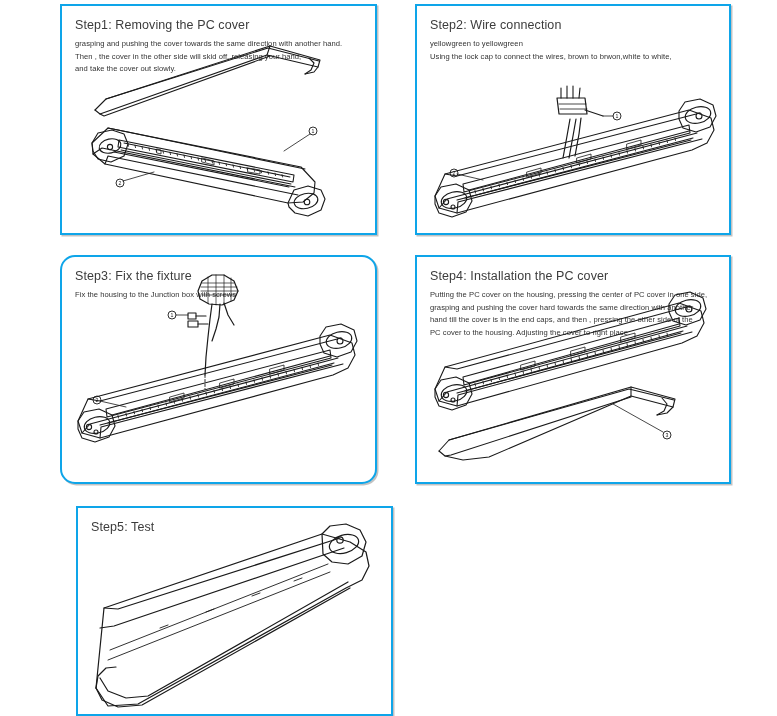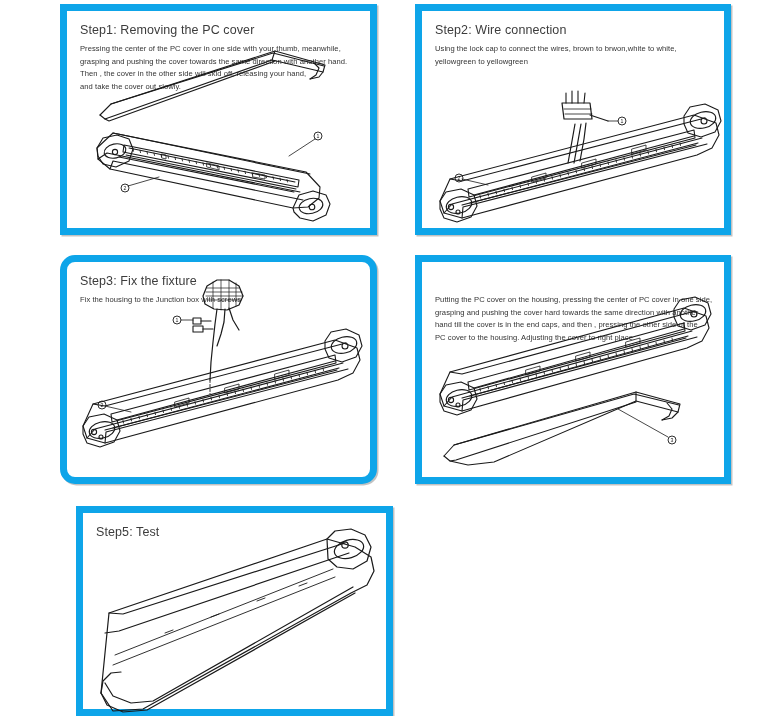--- a/index.html
+++ b/index.html
@@ -1,40 +1,39 @@
 <!DOCTYPE html>
 <html><head>
 <meta charset="utf-8">
 <style>
   html,body{margin:0;padding:0;background:#ffffff;}
   body{width:777px;height:716px;position:relative;overflow:hidden;
        font-family:"Liberation Sans","DejaVu Sans",sans-serif;
        -webkit-font-smoothing:antialiased;}
-  .panel{position:absolute;background:#ffffff;border:7px solid #0ea5e9;
+  .panel{position:absolute;background:#ffffff;border:2px solid #0ea5e9;
          box-shadow:1.5px 1.5px 0 0 rgba(120,120,120,0.45);box-sizing:border-box;}
   #panel-1{left:60px;top:4px;width:317px;height:231px;}
   #panel-2{left:415px;top:4px;width:316px;height:231px;}
   #panel-3{left:60px;top:255px;width:317px;height:229px;border-radius:15px;}
   #panel-4{left:415px;top:255px;width:316px;height:229px;}
   #panel-5{left:76px;top:506px;width:317px;height:210px;}
   .step-title{position:absolute;left:13px;top:12px;font-size:12.5px;color:#3c3c3c;
               letter-spacing:0.1px;white-space:nowrap;}
   .step-body{position:absolute;left:13px;top:32px;font-size:7.6px;color:#333333;
              line-height:12.6px;letter-spacing:0.05px;}
   .step-body div{white-space:nowrap;}
   .art{position:absolute;left:0;top:0;width:100%;height:100%;pointer-events:none;}
   .art svg{display:block;}
 </style>
 </head>
 <body>
 
 <div class="panel" id="panel-1">
   <div class="step-title">Step1: Removing the PC cover</div>
   <div class="step-body">
-    <div> Pressing the center of the PC cover in one side with your thumb, meanwhile,</div>
     <div> grasping and pushing the cover towards the same direction with another hand.</div>
     <div>Then , the cover in the other side will skid off, releasing your hand,</div>
     <div>and take the cover out slowly.</div>
   </div>
   <div class="art">
     <svg viewBox="0 0 317 231" width="317" height="231">
       <g fill="none" stroke="#1a1a1a" stroke-width="1.1" stroke-linejoin="round" stroke-linecap="round">
 
         <path d="M33 104 L44 93 L208 40 L258 54 L256 61 L252 66 L243 68"></path>
         <path d="M33 104 L38 108 L205 49 L256 61"></path>
@@ -102,22 +101,22 @@
         <text x="251" y="127">1</text>
         <text x="58" y="179">2</text>
       </g>
     </svg>
   </div>
 </div>
 
 <div class="panel" id="panel-2">
   <div class="step-title">Step2: Wire connection</div>
   <div class="step-body">
+    <div>yellowgreen to yellowgreen</div>
     <div>Using the lock cap to connect the wires, brown to brwon,white to white,</div>
-    <div>yellowgreen to yellowgreen</div>
   </div>
   <div class="art">
     <svg viewBox="0 0 316 231" width="316" height="231">
       <g fill="none" stroke="#1a1a1a" stroke-width="1.1" stroke-linejoin="round" stroke-linecap="round">
 
         <path d="M18 190 L28 168 L272 104 L294 112 L297 124 L290 137 L275 144 L40 207 L22 202 Z"></path>
         <path d="M28 168 L40 170 L283 107"></path>
         <path d="M40 207 L41 196 L285 133"></path>
         <path d="M22 202 L30 193 L280 127"></path>
 
@@ -289,20 +288,21 @@
       </g>
       <g fill="#1a1a1a" font-size="5.2" font-family="'Liberation Sans',sans-serif" text-anchor="middle">
         <text x="110" y="60">1</text>
         <text x="35" y="145">2</text>
       </g>
     </svg>
   </div>
 </div>
 
 <div class="panel" id="panel-4">
+  <div class="step-title">Step4: Installation the PC cover</div>
   <div class="step-body">
     <div> Putting the PC cover on the housing, pressing the center of PC cover in one side,</div>
     <div>grasping and pushing the cover hard towards the same direction with another</div>
     <div>hand till the cover is in the end caps, and then , pressing the other side of the</div>
     <div>PC cover to the housing. Adjusting the cover to right place.</div>
   </div>
   <div class="art">
     <svg viewBox="0 0 316 229" width="316" height="229">
       <g fill="none" stroke="#1a1a1a" stroke-width="1.1" stroke-linejoin="round" stroke-linecap="round">
 

